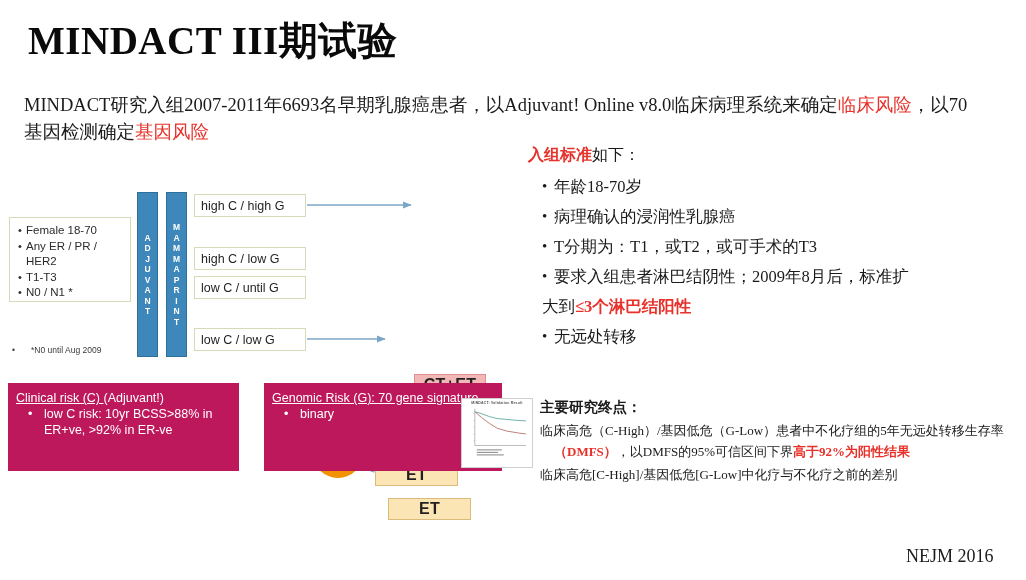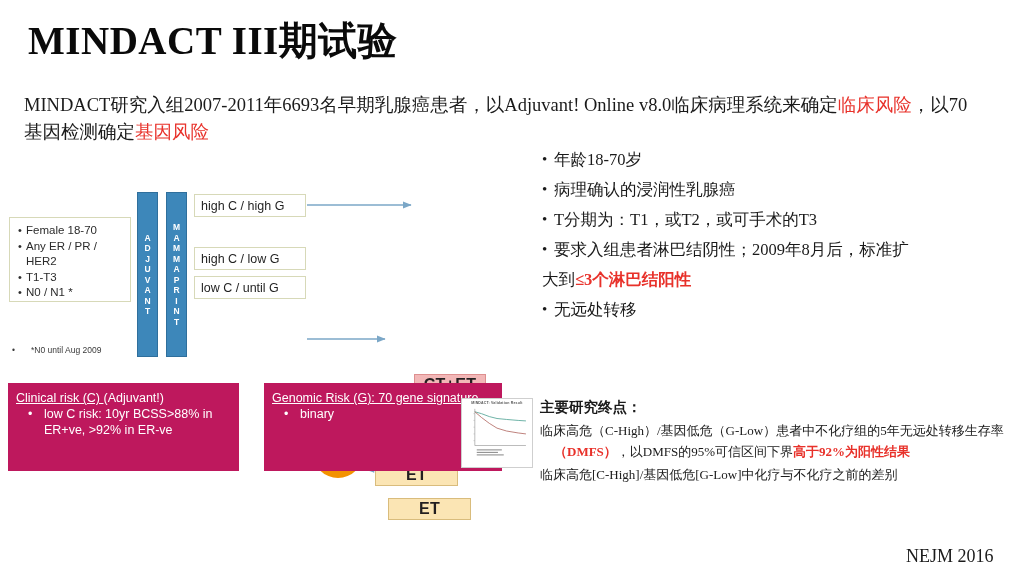--- a/index.html
+++ b/index.html
@@ -348,20 +348,21 @@
         <span>P</span>
         <span>R</span>
         <span>I</span>
         <span>N</span>
         <span>T</span>
     </div>
 
     <div class="group-box" id="grp-hchg">high C / high G</div>
     <div class="group-box" id="grp-hclg">high C / low G</div>
     <div class="group-box" id="grp-lchg">low C / until G</div>
+    <div class="group-box" id="grp-lclg">low C / low G</div>
 
     <svg id="arrows" viewBox="0 0 510 300">
       <defs>
         <marker id="ah" markerWidth="7" markerHeight="7" refX="6" refY="2.6" orient="auto">
           <path d="M0,0 L6.5,2.6 L0,5.2 z" fill="#7ba7c7"></path>
         </marker>
       </defs>
       <line x1="307" y1="25" x2="411" y2="25" stroke="#7ba7c7" stroke-width="1.4" marker-end="url(#ah)"></line>
       <line x1="307" y1="159" x2="385" y2="159" stroke="#7ba7c7" stroke-width="1.4" marker-end="url(#ah)"></line>
       <line x1="356" y1="268" x2="374" y2="253" stroke="#7ba7c7" stroke-width="1.6" marker-end="url(#ah)"></line>
@@ -415,20 +416,23 @@
         <g fill="#8d8d8d">
           <rect x="15" y="46" width="26" height="1.1"></rect>
           <rect x="15" y="48.6" width="22" height="1.1"></rect>
           <rect x="15" y="51.2" width="28" height="1.1"></rect>
         </g>
       </svg>
     </div>
   </div>
 
   <div id="right-col">
+    <div id="incl-title">
+      <span class="hl">入组标准</span><span>如下：</span>
+    </div>
 
     <div class="incl-item">
       <span class="dot">•</span>
       <span>年龄18-70岁</span>
     </div>
     <div class="incl-item">
       <span class="dot">•</span>
       <span>病理确认的浸润性乳腺癌</span>
     </div>
     <div class="incl-item">

